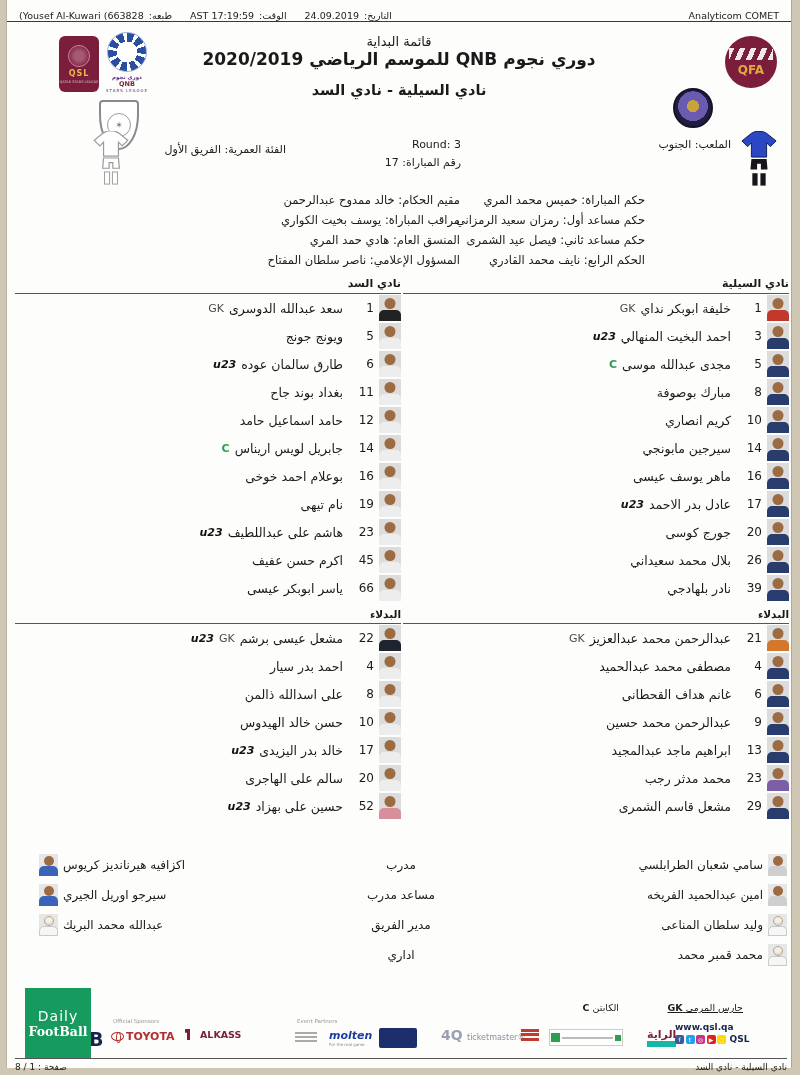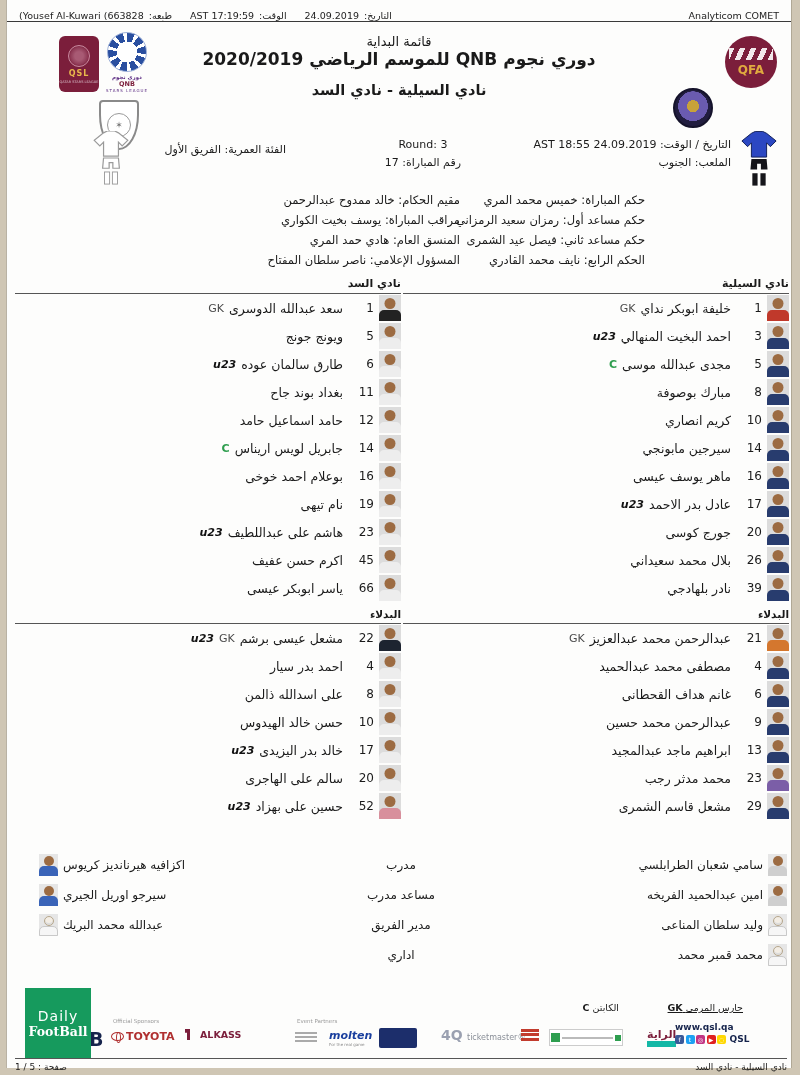--- a/index.html
+++ b/index.html
@@ -45,21 +45,21 @@
   .logo-qfa .zig { width:44px; height:12px;
               background:repeating-linear-gradient(115deg,#fff 0 5px,#7b1e3b 5px 10px); opacity:.9; }
   .logo-qfa .qfa-txt { color:#e0a93f; font-size:12px; font-weight:bold; margin-top:3px; }
   .crest-sailiya { left:666px; top:88px; width:40px; height:40px; border-radius:50%;
               background:radial-gradient(circle at 50% 45%, #c8a23a 0 22%, #6a5bb0 23% 55%, #211d3f 56%);
               border:2px solid #15132b; }
 
   
   .mi { position:absolute; font-size:11px; direction:rtl; text-align:right; line-height:18px; }
   .mi-right { top:136px; right:60px; }
-  .mi-center{ top:136px; right:330px;text-align:center; }
+  .mi-center{ top:136px; right:330px; }
   .mi-center .round { direction:ltr; }
   .mi-left  { top:141px; right:505px; }
   .kit { position:absolute; }
   .kit-home { left:733px; top:131px; }
   .kit-away { left:84px; top:131px; }
 
   
   .officials { position:absolute; top:190px; font-size:11.5px; direction:rtl; text-align:right; line-height:20px; }
   .off-right { right:146px; }
   .off-left  { right:331px; }
@@ -207,24 +207,20 @@
     <rect x="21.5" y="44" width="5.5" height="13" fill="#15151a"></rect>
   </svg>
   <svg class="kit kit-away" width="40" height="54" viewBox="0 0 40 58">
     <polygon points="12,2 16,0 24,0 28,2 38,10 32,16 28,12 28,27 12,27 12,12 8,16 2,10" fill="#ffffff" stroke="#9a9a9a" stroke-width="1.3"></polygon>
     <polygon points="12,29 28,29 29,40 22,40 22,34 18,34 18,40 11,40" fill="#ffffff" stroke="#9a9a9a" stroke-width="1.3"></polygon>
     <rect x="13" y="44" width="5.5" height="13" fill="#fff" stroke="#9a9a9a"></rect>
     <rect x="21.5" y="44" width="5.5" height="13" fill="#fff" stroke="#9a9a9a"></rect>
   </svg>
 
   <div class="mi mi-right">
-    <div>
-      <span>التاريخ / الوقت:</span>
-      <span dir="ltr">AST 18:55 24.09.2019</span>
-    </div>
     <div>
       <span>الملعب:</span>
       <span>الجنوب</span>
     </div>
   </div>
   <div class="mi mi-center">
     <div class="round">Round: 3</div>
     <div>
       <span>رقم المباراة:</span>
       <span dir="ltr">17</span>
@@ -686,17 +682,17 @@
         </div>
     </span>
   </div>
 
   <div class="watermark">
     <div class="w1">Daily</div>
     <div class="w2">FootBall</div>
   </div>
 
   <div class="footer">
-    <span class="pg">صفحة : 5 / 1</span>
+    <span class="pg">صفحة : 1 / 8</span>
     <span class="mt">نادي السيلية - نادي السد</span>
   </div>
 
 </div>
 
 </body></html>

